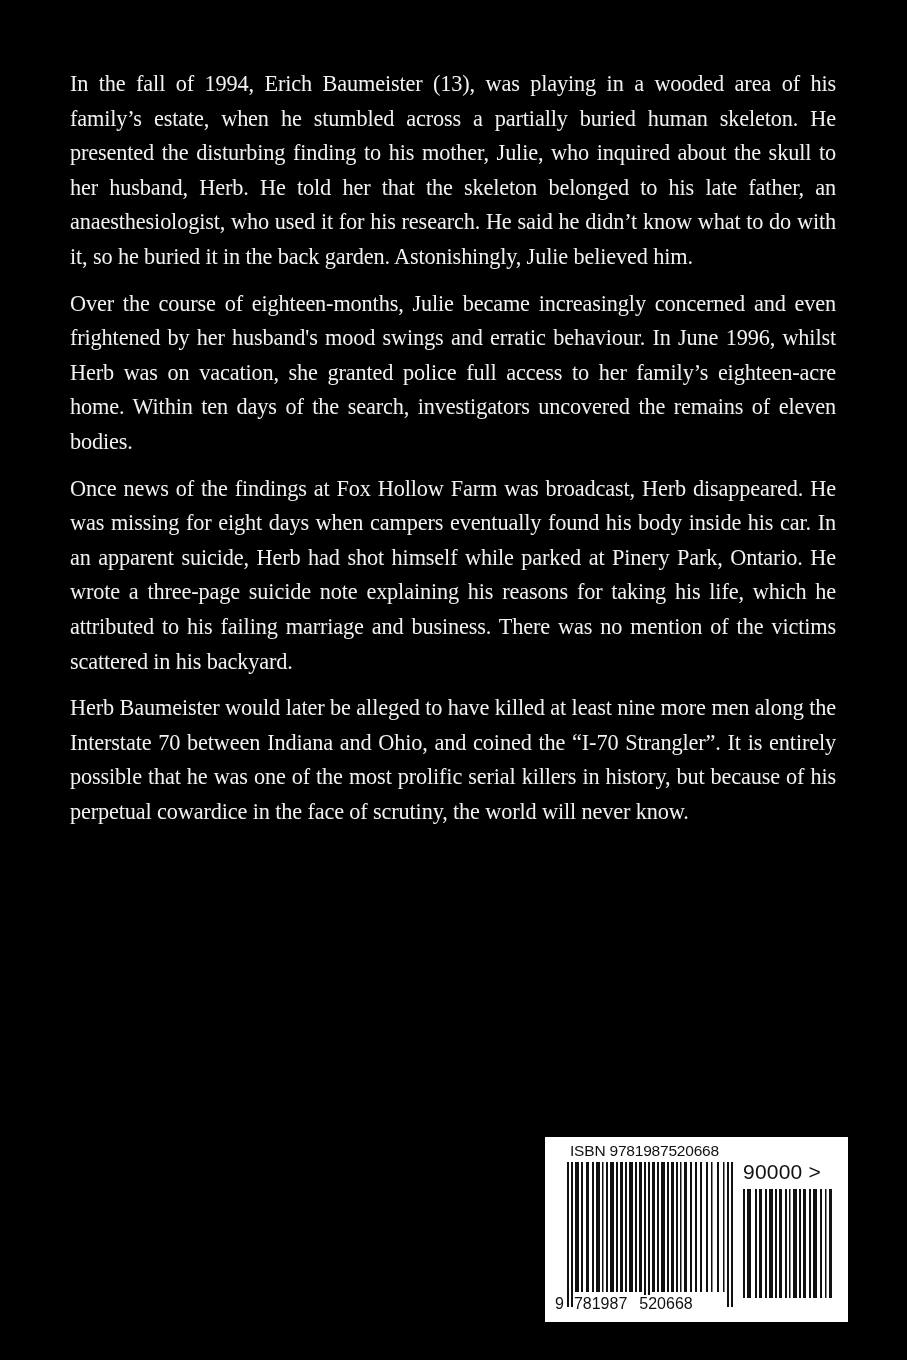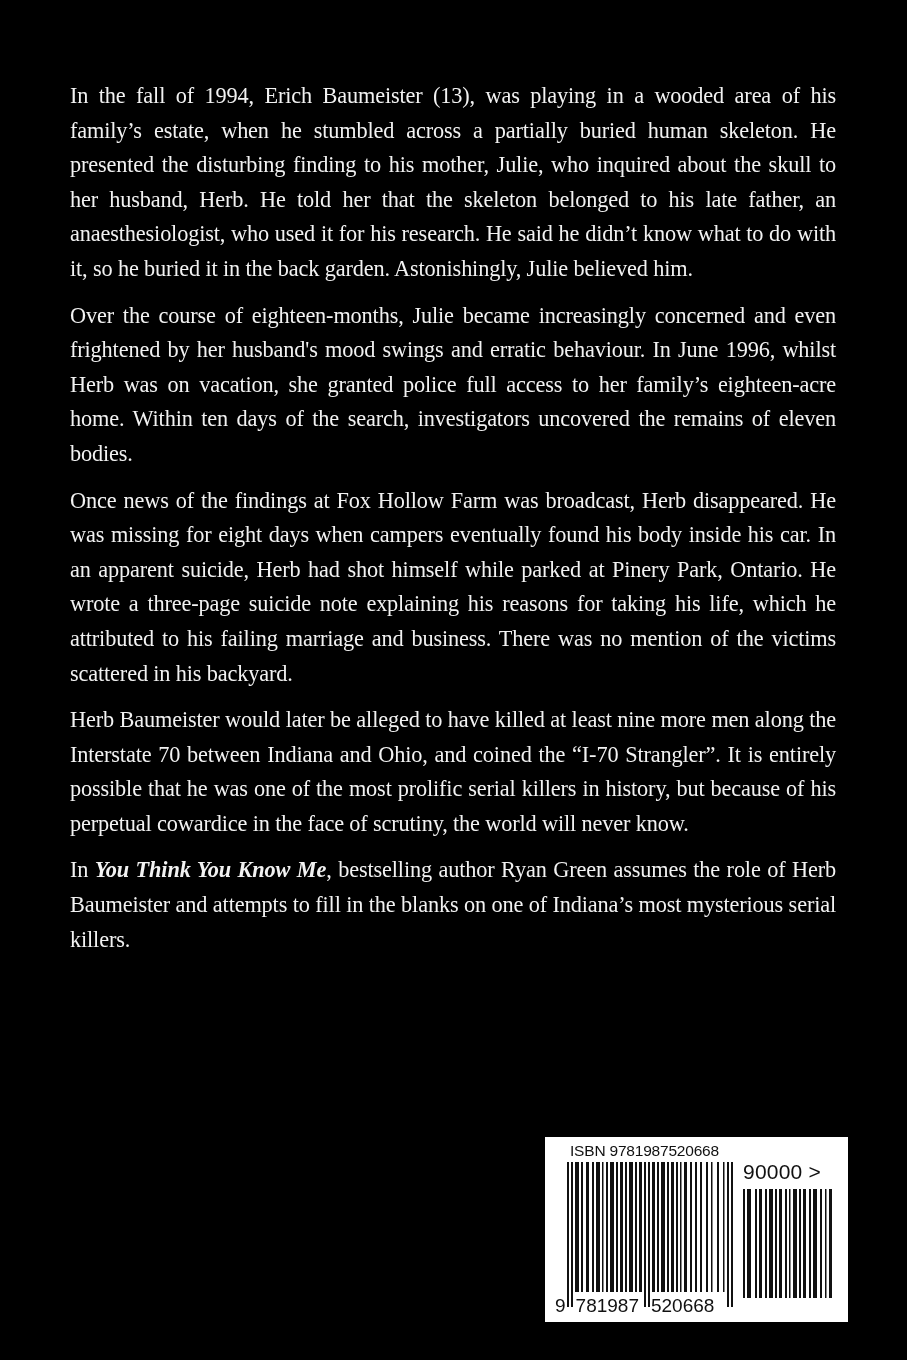--- a/index.html
+++ b/index.html
@@ -19,21 +19,21 @@
       left: 70px;
       top: 67px;
       width: 766px;
       color: #f2f2f2;
       font-family: "Liberation Serif", "DejaVu Serif", serif;
       font-size: 22.3px;
       line-height: 34.6px;
       letter-spacing: -0.15px;
     }
     .blurb p {
-      margin: 12px 0 12px 0;
+      margin: 0 0 12px 0;
       text-align: justify;
       text-align-last: left;
     }
     .blurb em {
       font-style: italic;
       font-weight: bold;
     }
     .barcode-box {
       position: absolute;
       left: 545px;
@@ -79,41 +79,40 @@
     .bars-main svg, .bars-addon svg {
       display: block;
       width: 100%;
       height: 100%;
     }
     .isbn-digits {
       position: absolute;
       left: 9px;
       top: 158px;
       font-family: "Liberation Sans", "DejaVu Sans", sans-serif;
-      font-size: 19px;
+      font-size: 16px;
       color: #111111;
       white-space: nowrap;
       background: transparent;
     }
     .isbn-digits span {
       background: #ffffff;
       padding: 0 1px;
     }
     .isbn-digits .d-first { margin-right: 8px; }
     .isbn-digits .d-left { margin-right: 10px; }
   </style>
 </head>
 <body>
 
 <div class="blurb">
   <p>In the fall of 1994, Erich Baumeister (13), was playing in a wooded area of his family’s estate, when he stumbled across a partially buried human skeleton. He presented the disturbing finding to his mother, Julie, who inquired about the skull to her husband, Herb. He told her that the skeleton belonged to his late father, an anaesthesiologist, who used it for his research. He said he didn’t know what to do with it, so he buried it in the back garden. Astonishingly, Julie believed him.</p>
   <p>Over the course of eighteen-months, Julie became increasingly concerned and even frightened by her husband's mood swings and erratic behaviour. In June 1996, whilst Herb was on vacation, she granted police full access to her family’s eighteen-acre home. Within ten days of the search, investigators uncovered the remains of eleven bodies.</p>
   <p>Once news of the findings at Fox Hollow Farm was broadcast, Herb disappeared. He was missing for eight days when campers eventually found his body inside his car. In an apparent suicide, Herb had shot himself while parked at Pinery Park, Ontario. He wrote a three-page suicide note explaining his reasons for taking his life, which he attributed to his failing marriage and business. There was no mention of the victims scattered in his backyard.</p>
   <p>Herb Baumeister would later be alleged to have killed at least nine more men along the Interstate 70 between Indiana and Ohio, and coined the “I-70 Strangler”. It is entirely possible that he was one of the most prolific serial killers in history, but because of his perpetual cowardice in the face of scrutiny, the world will never know.</p>
-  <p><span>In </span><em>You Think You Know Me</em><span>, bestselling author Ryan Green assumes the role of Herb Baumeister and attempts to fill in the blanks on one of Indiana’s most mysterious serial killers.</span></p>
 </div>
 
 <div class="barcode-box">
   <div class="isbn-label">ISBN 9781987520668</div>
   <div class="price-code">90000 &gt;</div>
 
   <div class="bars-main">
     <svg viewBox="0 0 166 145" preserveAspectRatio="none">
       <g fill="#111111">
         <rect x="0" y="0" width="2" height="145"></rect>

